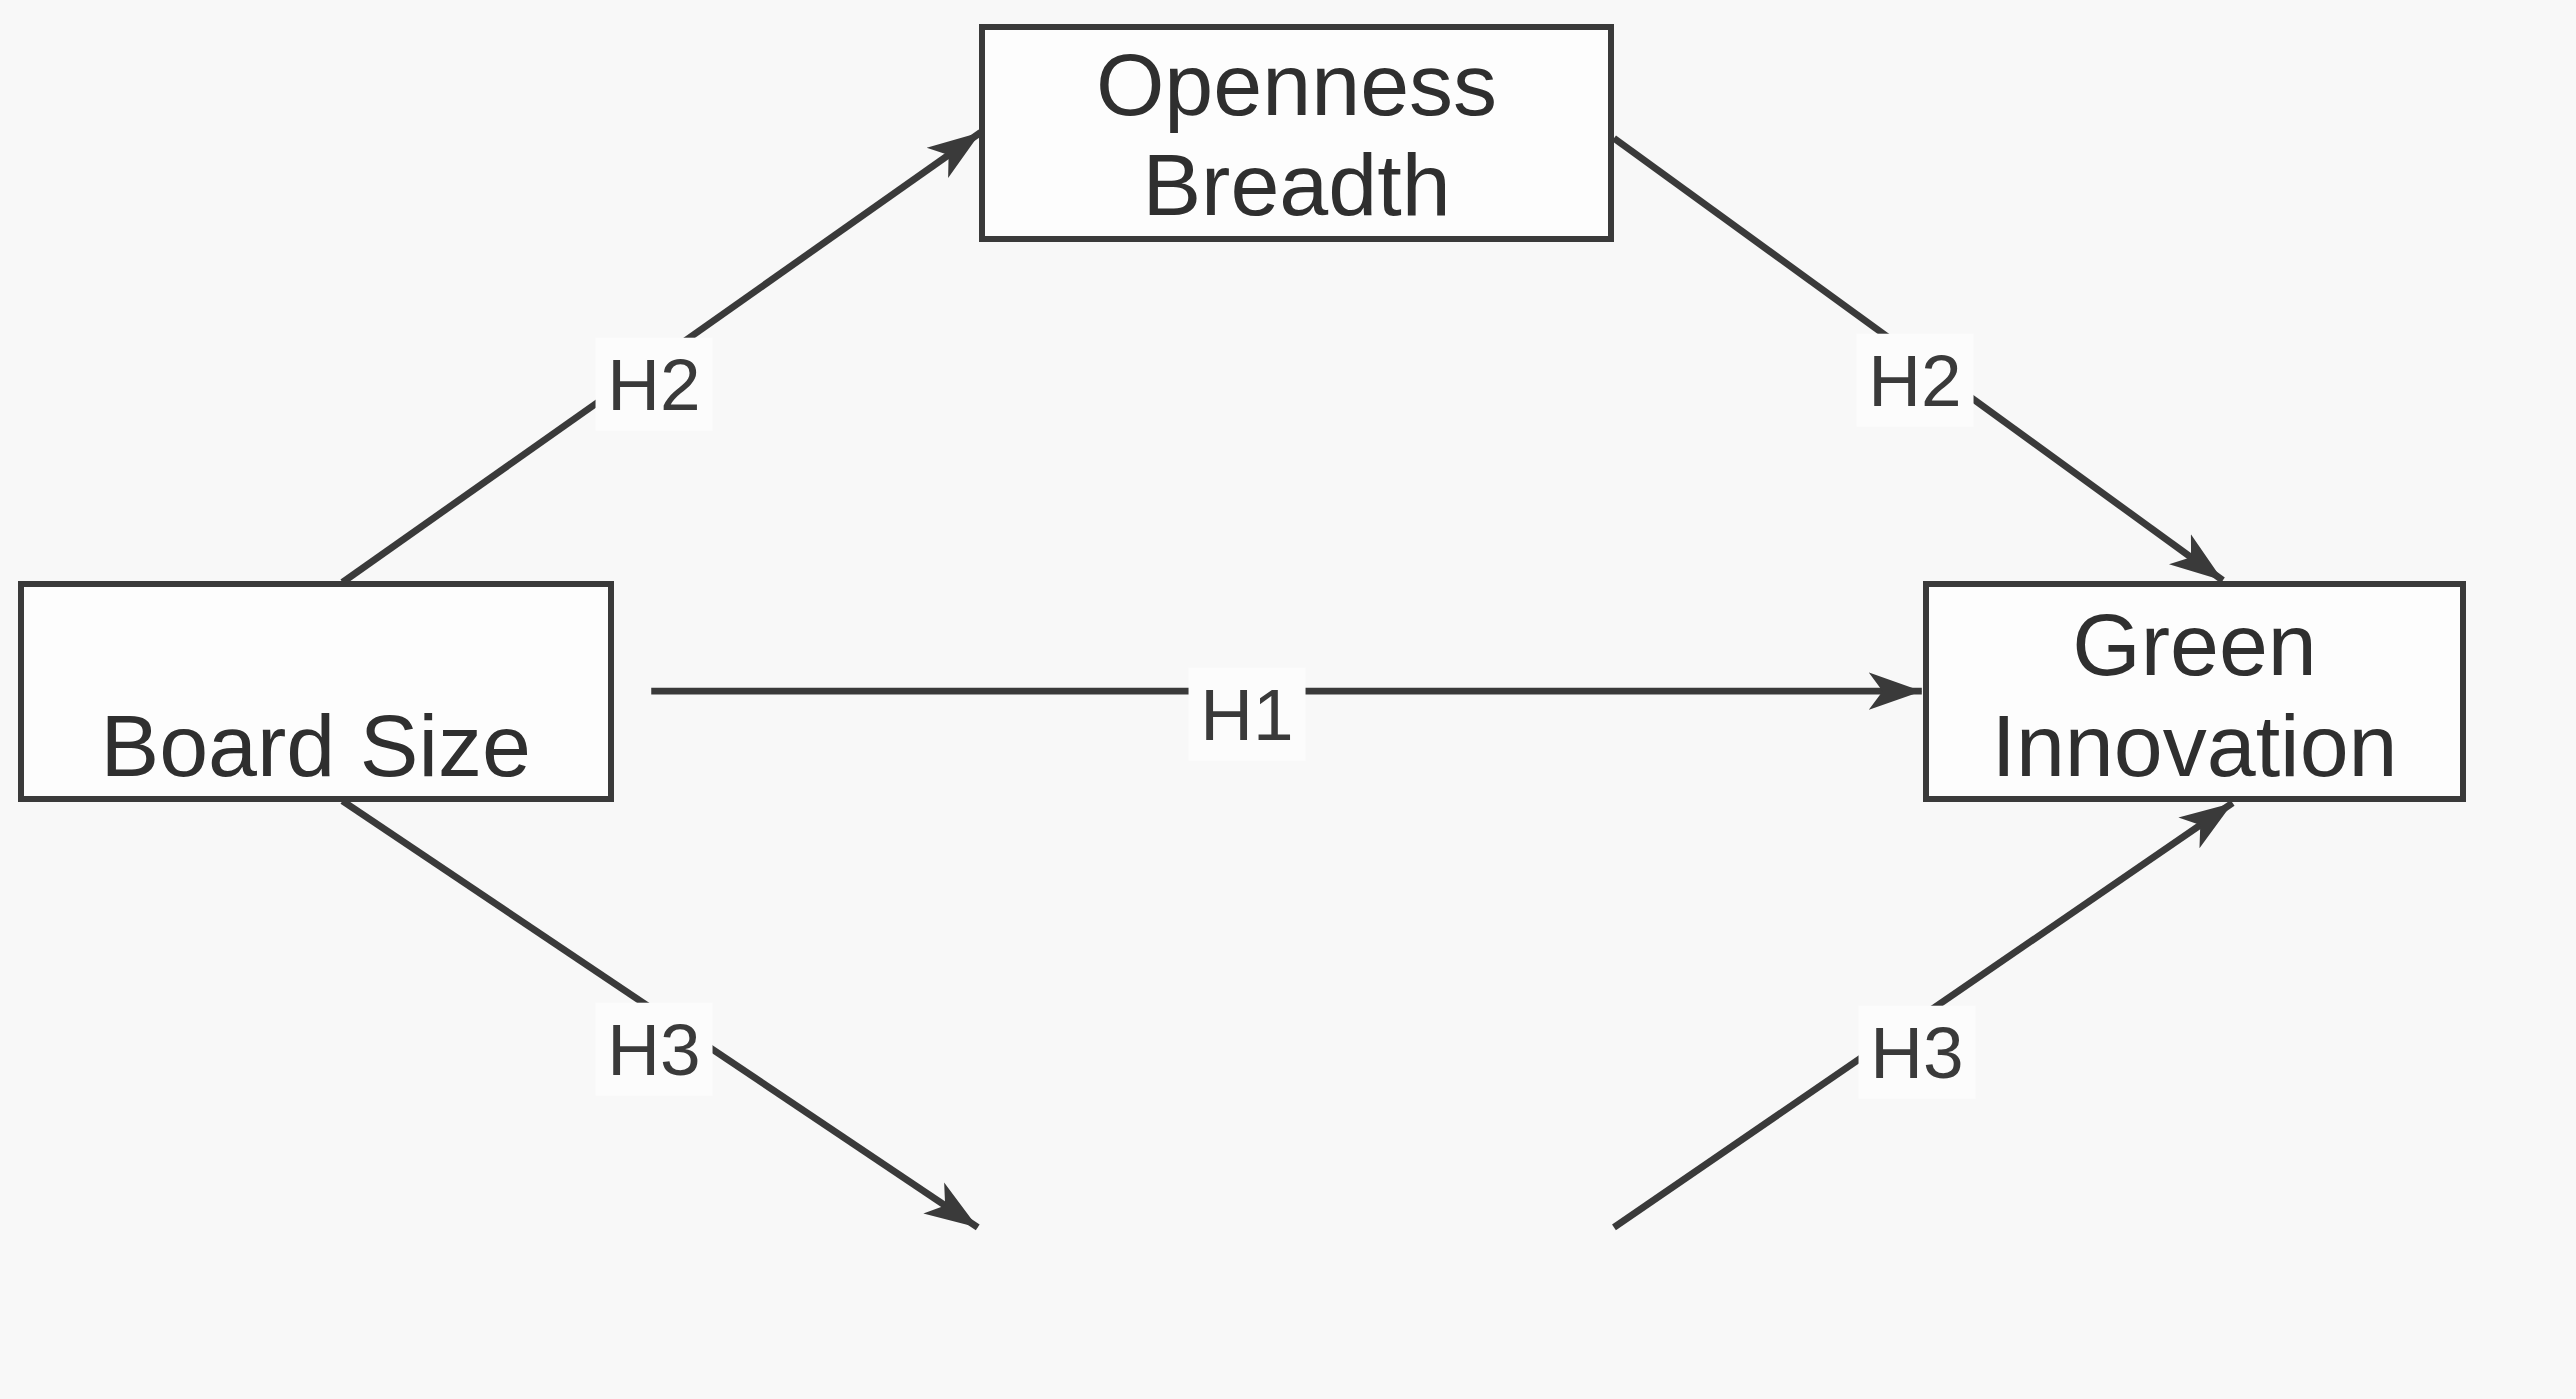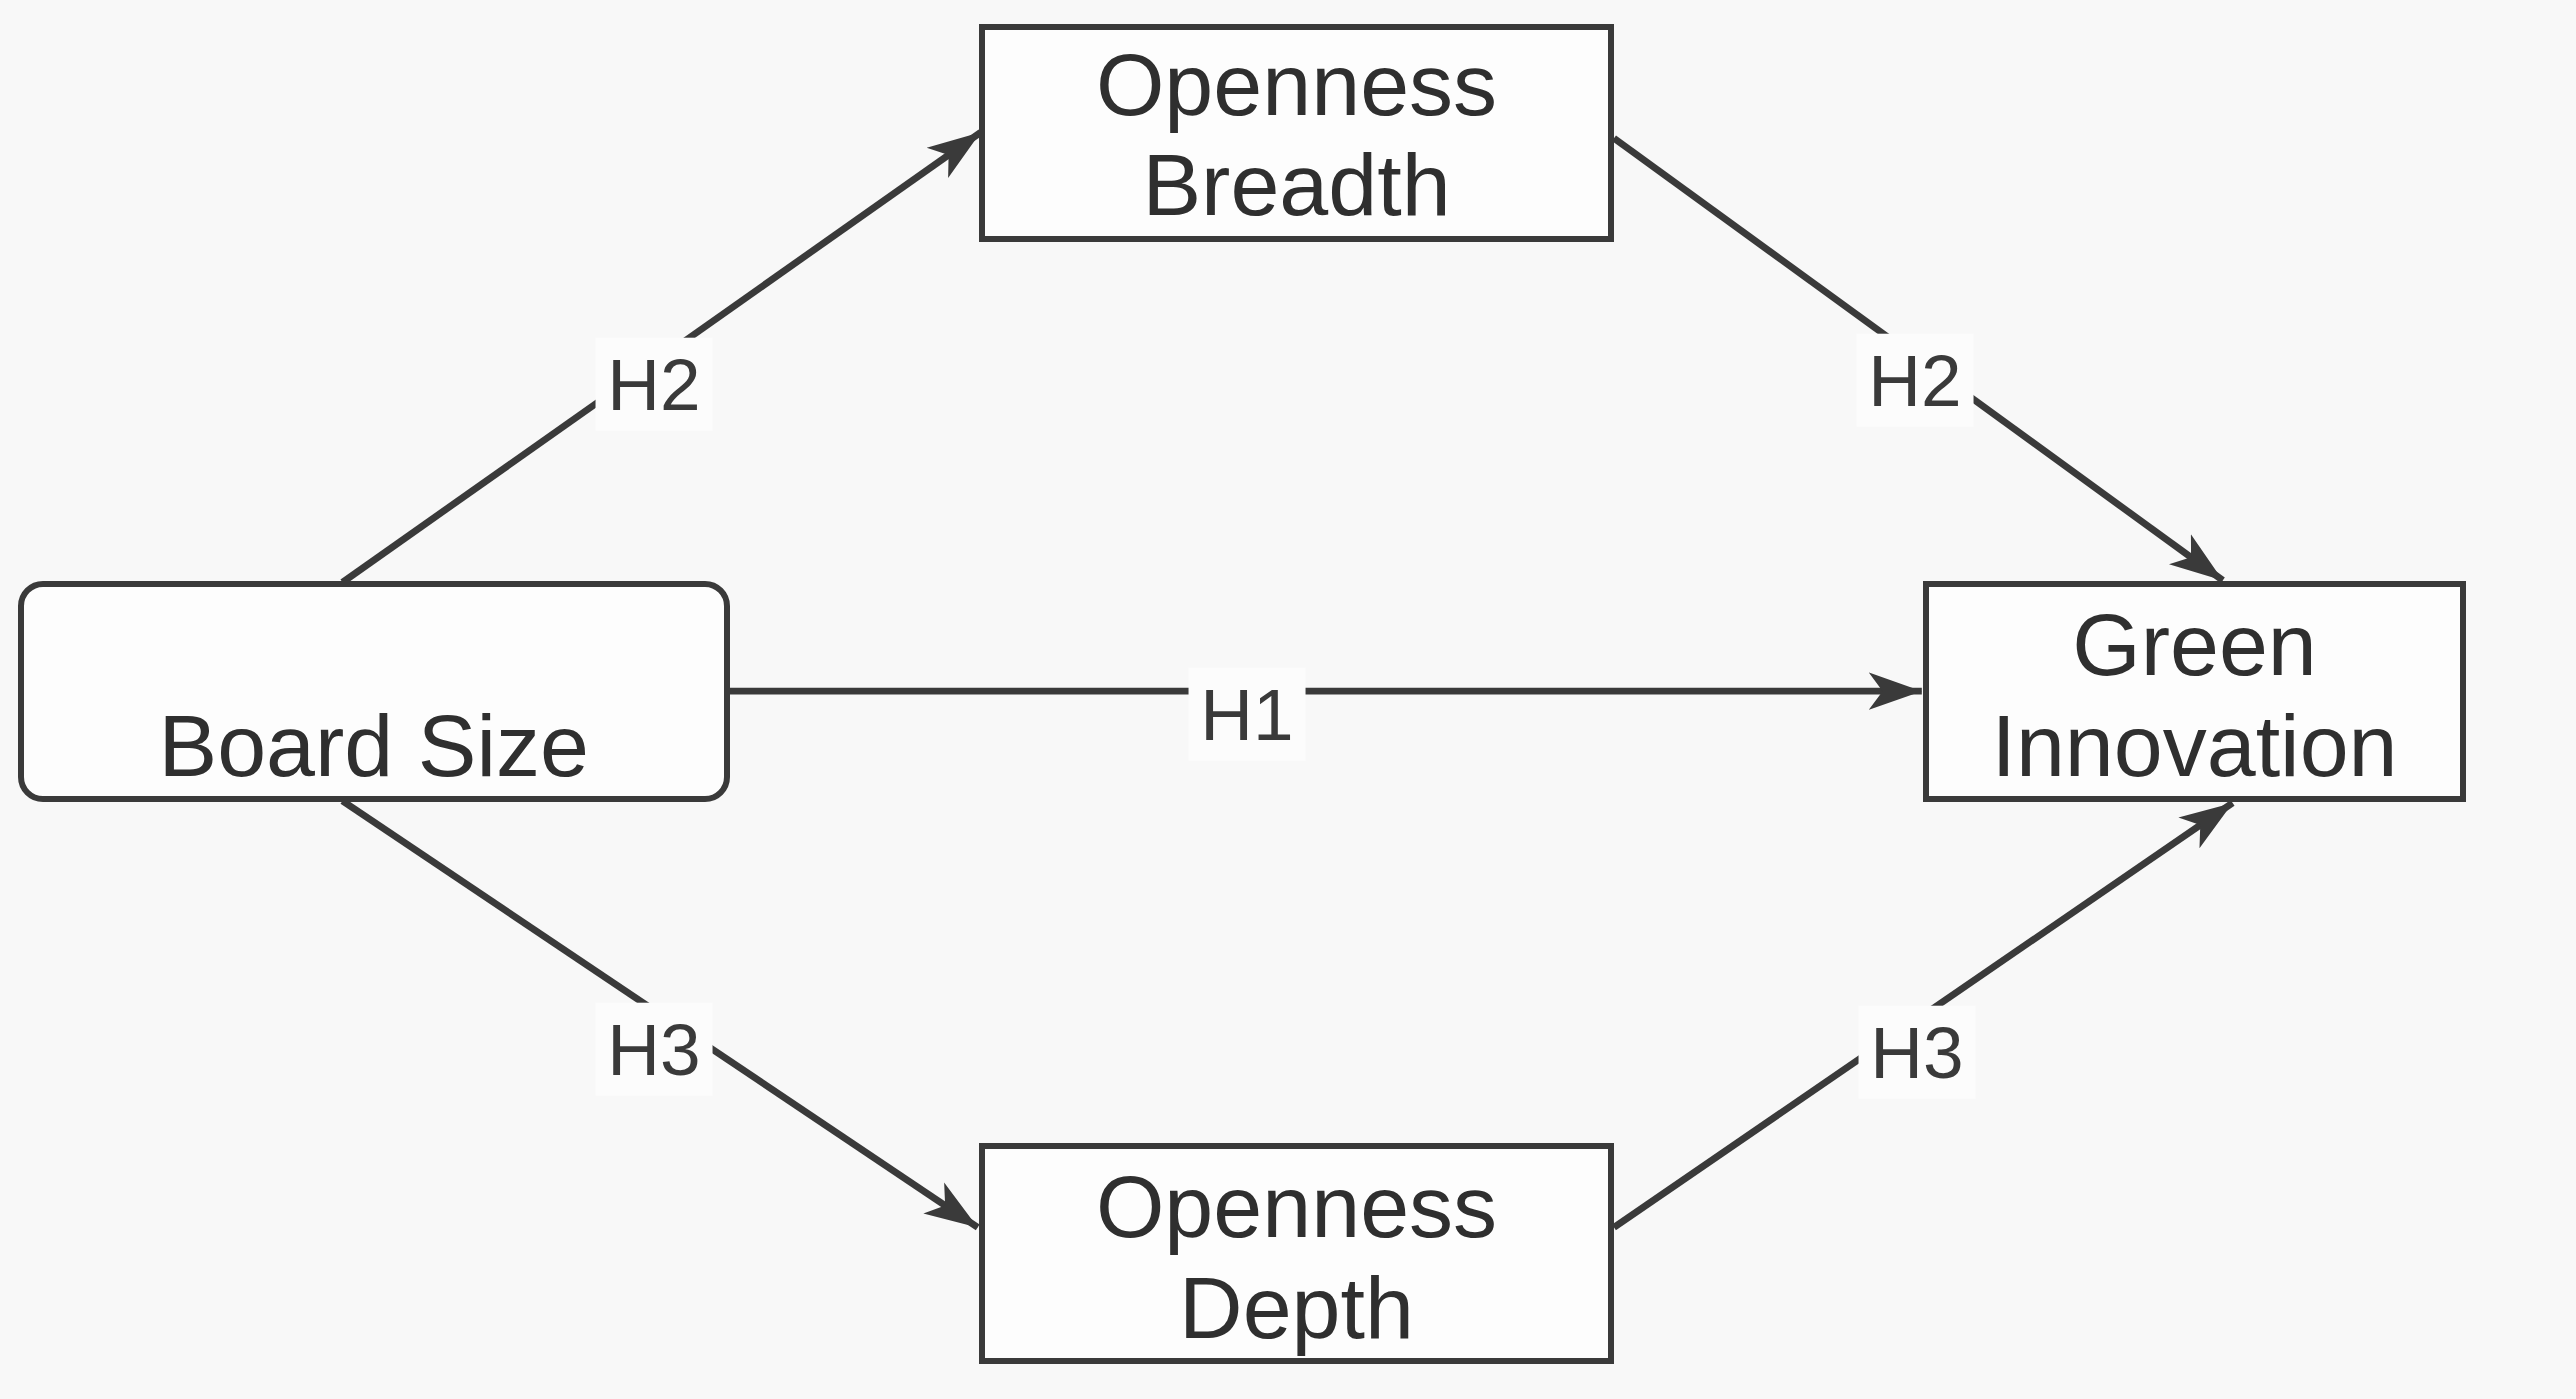--- a/index.html
+++ b/index.html
@@ -29,21 +29,21 @@
     border: 6.9px solid #3a3a3a;
     display: flex;
     align-items: flex-end;
     justify-content: center;
     text-align: center;
     color: #2f2f2f;
     font-size: 88px;
     line-height: 1.14;
     letter-spacing: 0px;
   }
-  .node-board-size      { left: 17.7px;   top: 581px;  width: 712px; height: 221px; border-radius: 25px; }
+  .node-board-size      { left: 17.7px;   top: 581px;  width: 596px; height: 221px; }
   .node-openness-breadth{ left: 979px;  top: 23.5px;   width: 635px; height: 218px; }
   .node-green-innovation{ left: 1923px; top: 581px;  width: 543px; height: 221px; }
   .node-openness-depth  { left: 979px;  top: 1143px; width: 635px; height: 221px; }
   .node .node-label { padding: 0 9.8px; }
   .edge-label {
     position: absolute;
     transform: translate(-50%, -50%);
     background: #fcfcfc;
     color: #3a3a3a;
     font-size: 73px;
@@ -81,23 +81,20 @@
   </div>
 
   <div class="node node-openness-breadth">
     <span class="node-label">Openness Breadth</span>
   </div>
 
   <div class="node node-green-innovation">
     <span class="node-label">Green Innovation</span>
   </div>
 
-  <div class="node node-openness-depth">
-    <span class="node-label">Openness Depth</span>
-  </div>
 
   <div class="edge-label label-h2-left">H2</div>
 
   <div class="edge-label label-h2-right">H2</div>
 
   <div class="edge-label label-h1">H1</div>
 
   <div class="edge-label label-h3-left">H3</div>
 
   <div class="edge-label label-h3-right">H3</div>

